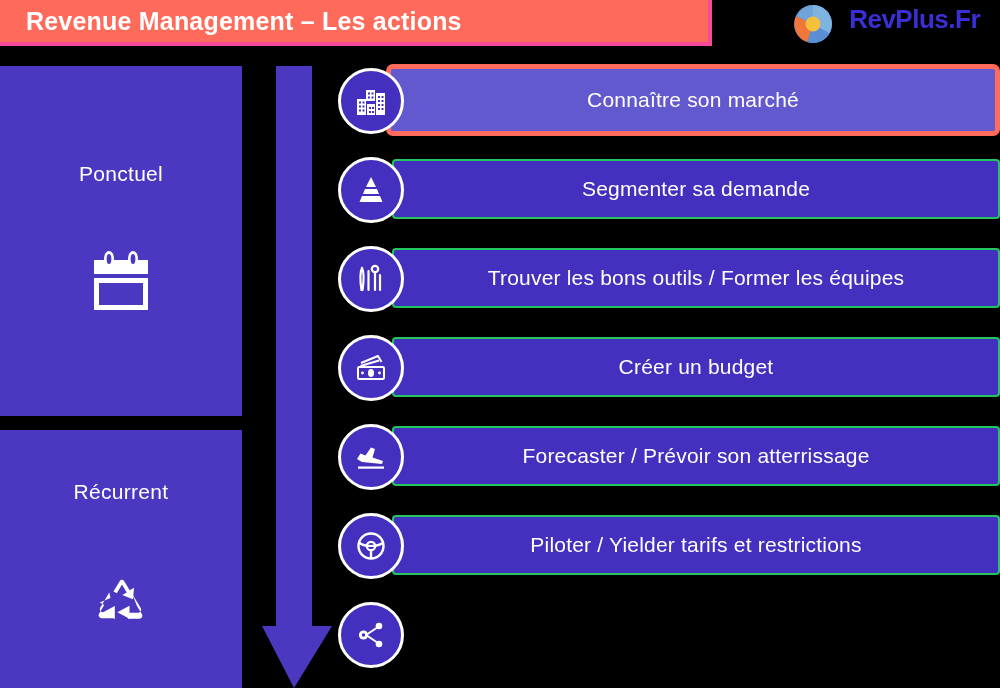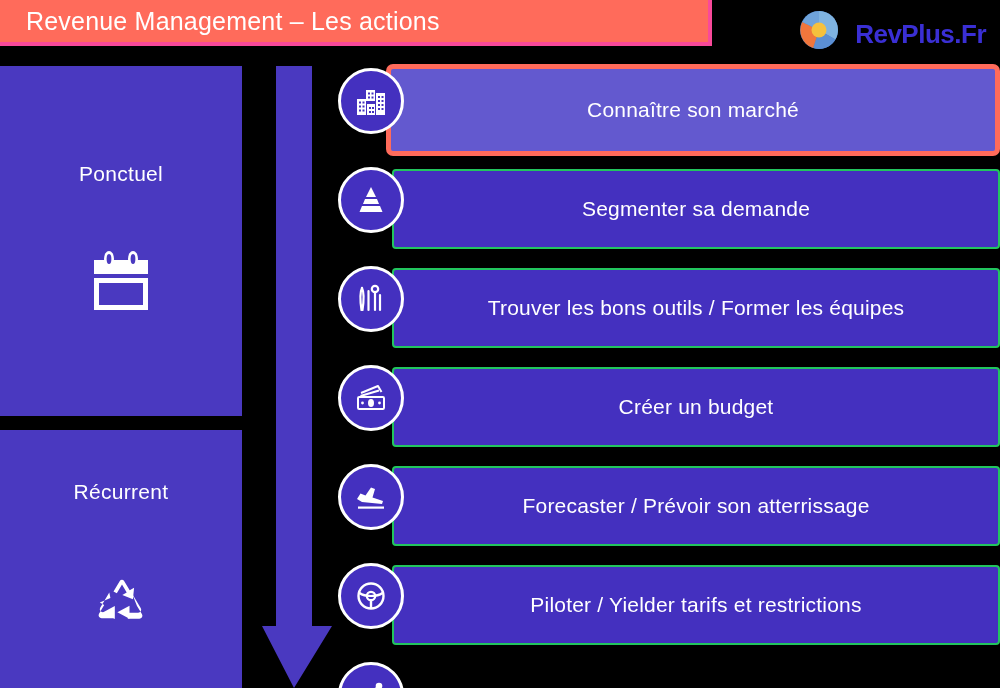--- a/index.html
+++ b/index.html
@@ -22,37 +22,38 @@
     top: 0;
     width: 712px;
     height: 46px;
     background: #ff6b5b;
     border: 4px solid #f9499a;
     border-left: none;
     border-top: none;
     box-sizing: border-box;
     display: flex;
     align-items: center;
+    font-weight: bold;
   }
   #title-bar .title-text {
     color: #ffffff;
     font-size: 25px;
     letter-spacing: 0.2px;
     padding-left: 26px;
     white-space: nowrap;
   }
 
   
   #brand {
     position: absolute;
-    right: 14px;
+    right: 20px;
     top: 4px;
     height: 46px;
     display: flex;
-    align-items: flex-end;
+    align-items: flex-start;
     gap: 16px;
   }
   #brand .brand-mark {
     width: 40px;
     height: 40px;
     flex: 0 0 auto;
   }
   #brand .brand-name {
     color: #3a2fd4;
     font-size: 26px;
@@ -95,22 +96,22 @@
 
   
   #steps {
     position: absolute;
     left: 338px;
     top: 64px;
     width: 662px;
   }
   .step-row {
     position: relative;
-    height: 92px;
-    margin-bottom: 7px;
+    height: 72px;
+    margin-bottom: 17px;
     display: flex;
     align-items: center;
   }
   .step-bar {
     position: absolute;
     left: 54px;
     right: 0;
     top: 6px;
     bottom: 6px;
     background: #4430bf;

